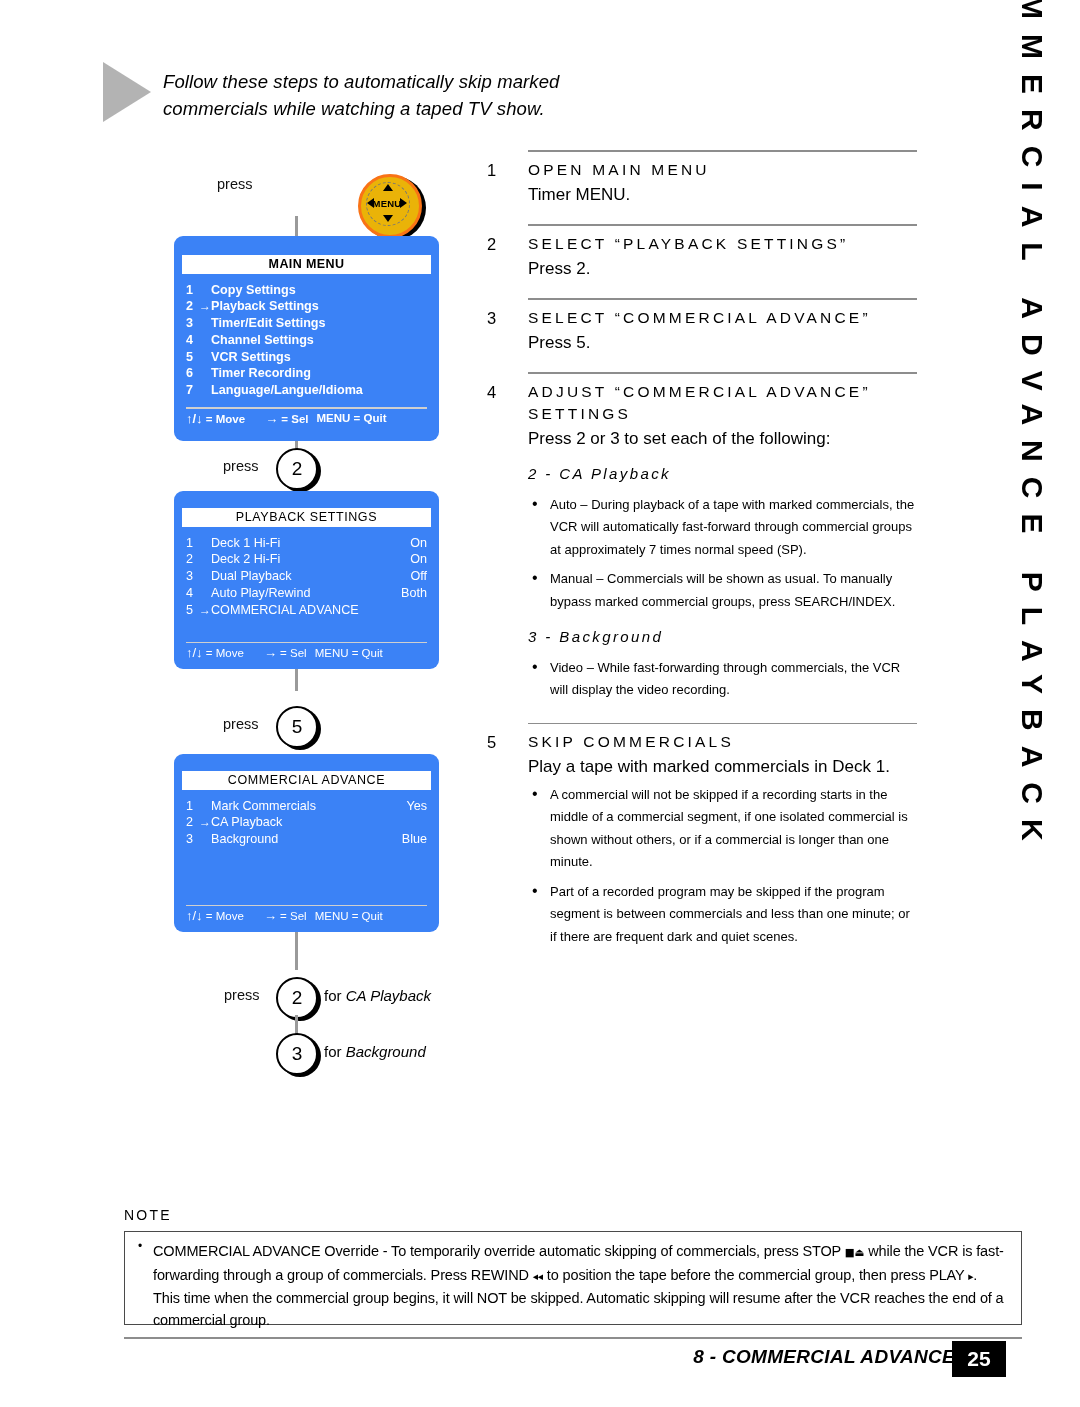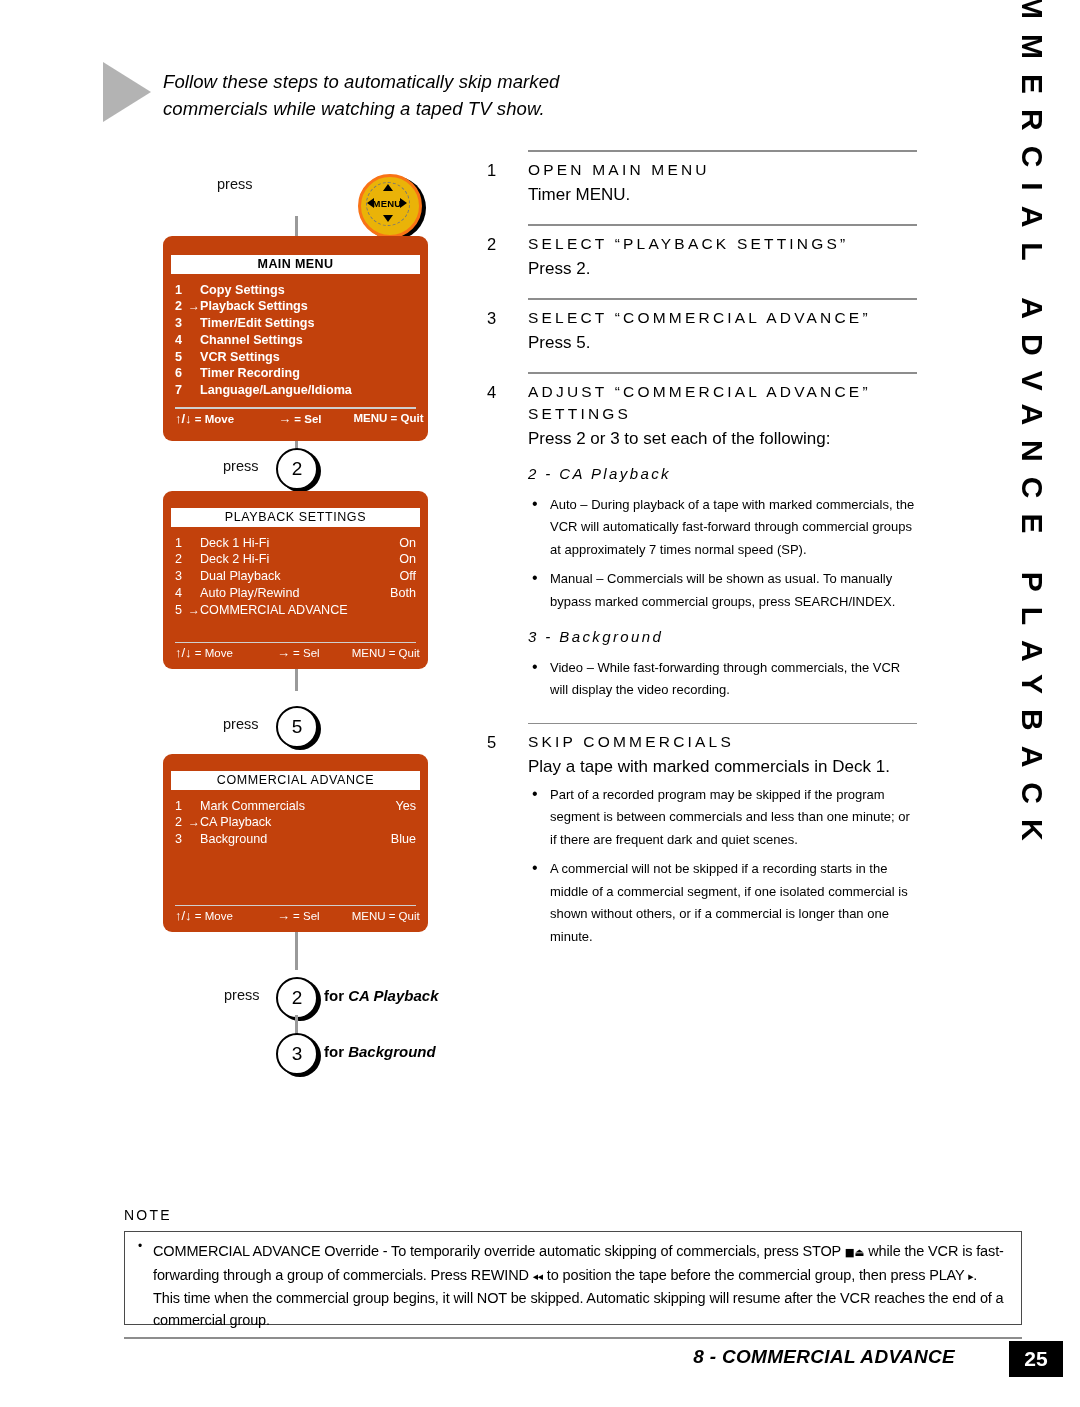--- a/index.html
+++ b/index.html
@@ -31,21 +31,21 @@
     border:2.5px solid #000;box-shadow:3px 2px 0 0 #000;
     display:flex;align-items:center;justify-content:center;
     font-size:19px;font-weight:400;
   }
   .connector{
     position:absolute;width:2.5px;background:#9a9a9a;left:195px;
   }
 
   
   .menu-panel{
-    position:absolute;left:63px;width:265px;background:#c2410c;
+    position:absolute;left:74px;width:265px;background:#3b82f6;
     border-radius:9px;color:#fff;padding:0;overflow:hidden;
   }
   .menu-panel .pad-top{height:19px;}
   .menu-title{
     background:#fff;color:#000;text-align:center;
     font-size:12.5px;font-weight:bold;letter-spacing:.4px;
     padding:2px 0 2.5px 0;margin:0 8px;
   }
   .menu-title.thin{font-weight:normal;letter-spacing:.6px;font-size:12.5px;}
   .menu-rows{padding:8px 12px 0 12px;}
@@ -54,21 +54,21 @@
     white-space:nowrap;
   }
   .menu-row.bold{font-weight:bold;}
   .mr-num{width:13px;flex:0 0 13px;}
   .mr-arrow{width:12px;flex:0 0 12px;font-size:12px;}
   .mr-label{flex:1 1 auto;}
   .mr-val{flex:0 0 auto;text-align:right;}
   .menu-foot-wrap{padding:0 12px;}
   .menu-foot-rule{height:1.5px;background:#cfcfcf;margin:8px 0 2px 0;}
   .menu-foot{
-    display:flex;font-size:11.5px;padding-bottom:9px;align-items:center;gap:24px;
+    display:flex;font-size:11.5px;padding-bottom:9px;align-items:center;
   }
   .menu-foot.bold{font-weight:bold;font-size:11.5px;}
   .mf-a{flex:0 0 auto;}
   .mf-b{flex:0 0 auto;margin-left:20px;}
   .mf-c{flex:0 0 auto;margin-left:8px;}
   .arrowglyph{font-size:13px;}
 
   
   #menu-knob{
     position:absolute;left:258px;top:24px;width:58px;height:58px;border-radius:50%;
@@ -81,21 +81,21 @@
   #menu-knob .mlabel{
     position:absolute;left:0;top:21px;width:52px;text-align:center;
     font-size:9.5px;font-weight:bold;letter-spacing:.2px;
   }
   .tri{position:absolute;width:0;height:0;}
   .tri.up{left:22px;top:7px;border-left:5px solid transparent;border-right:5px solid transparent;border-bottom:7px solid #000;}
   .tri.down{left:22px;top:38px;border-left:5px solid transparent;border-right:5px solid transparent;border-top:7px solid #000;}
   .tri.left{left:6px;top:21px;border-top:5px solid transparent;border-bottom:5px solid transparent;border-right:7px solid #000;}
   .tri.right{left:39px;top:21px;border-top:5px solid transparent;border-bottom:5px solid transparent;border-left:7px solid #000;}
 
-  .forlabel{position:absolute;font-size:15px;font-weight:bold;}
+  .forlabel{position:absolute;font-size:15px;}
   .forlabel i{font-style:italic;}
 
   
   #right-col{position:absolute;left:487px;top:150px;width:430px;}
   .step{position:relative;}
   .step-rule{height:1.6px;background:#8d8d8d;margin-bottom:7px;margin-left:41px;}
   .step-head{display:flex;align-items:flex-start;}
   .step-num{width:41px;flex:0 0 41px;font-size:16.5px;line-height:22px;}
   .step-title{
     flex:1 1 auto;font-size:15.5px;letter-spacing:3.2px;line-height:22px;
@@ -145,21 +145,21 @@
   }
   .sym{font-family:"DejaVu Sans", sans-serif;font-size:11px;}
 
   
   #footer-rule{position:absolute;left:124px;top:1337px;width:898px;height:1.6px;background:#8d8d8d;}
   #footer-title{
     position:absolute;left:620px;top:1346px;width:335px;text-align:right;
     font-style:italic;font-weight:bold;font-size:19px;letter-spacing:.3px;
   }
   #page-num{
-    position:absolute;left:1009px;top:1341px;width:54px;height:36px;background:#000;
+    position:absolute;left:952px;top:1341px;width:54px;height:36px;background:#000;
     color:#fff;font-size:21px;font-weight:bold;display:flex;
     align-items:center;justify-content:center;
   }
 </style>
 </head>
 <body>
 
 <div id="intro-arrow"></div>
 <div id="intro-text">Follow these steps to automatically skip marked commercials while watching a taped TV show.</div>
 
@@ -412,22 +412,22 @@
 
   <div class="step">
     <div class="step-rule"></div>
     <div class="step-head">
       <div class="step-num">5</div>
       <div class="step-title">SKIP COMMERCIALS</div>
     </div>
     <div class="step-body">
       <p style="margin-bottom:5px;">Play a tape with marked commercials in Deck 1.</p>
       <ul class="bul">
+        <li>A commercial will not be skipped if a recording starts in the middle of a commercial segment, if one isolated commercial is shown without others, or if a commercial is longer than one minute.</li>
         <li>Part of a recorded program may be skipped if the program segment is between commercials and less than one minute; or if there are frequent dark and quiet scenes.</li>
-        <li>A commercial will not be skipped if a recording starts in the middle of a commercial segment, if one isolated commercial is shown without others, or if a commercial is longer than one minute.</li>
       </ul>
     </div>
   </div>
 
 </div>
 
 <div id="side-title">
   <span>COMMERCIAL ADVANCE PLAYBACK</span>
 </div>
 

